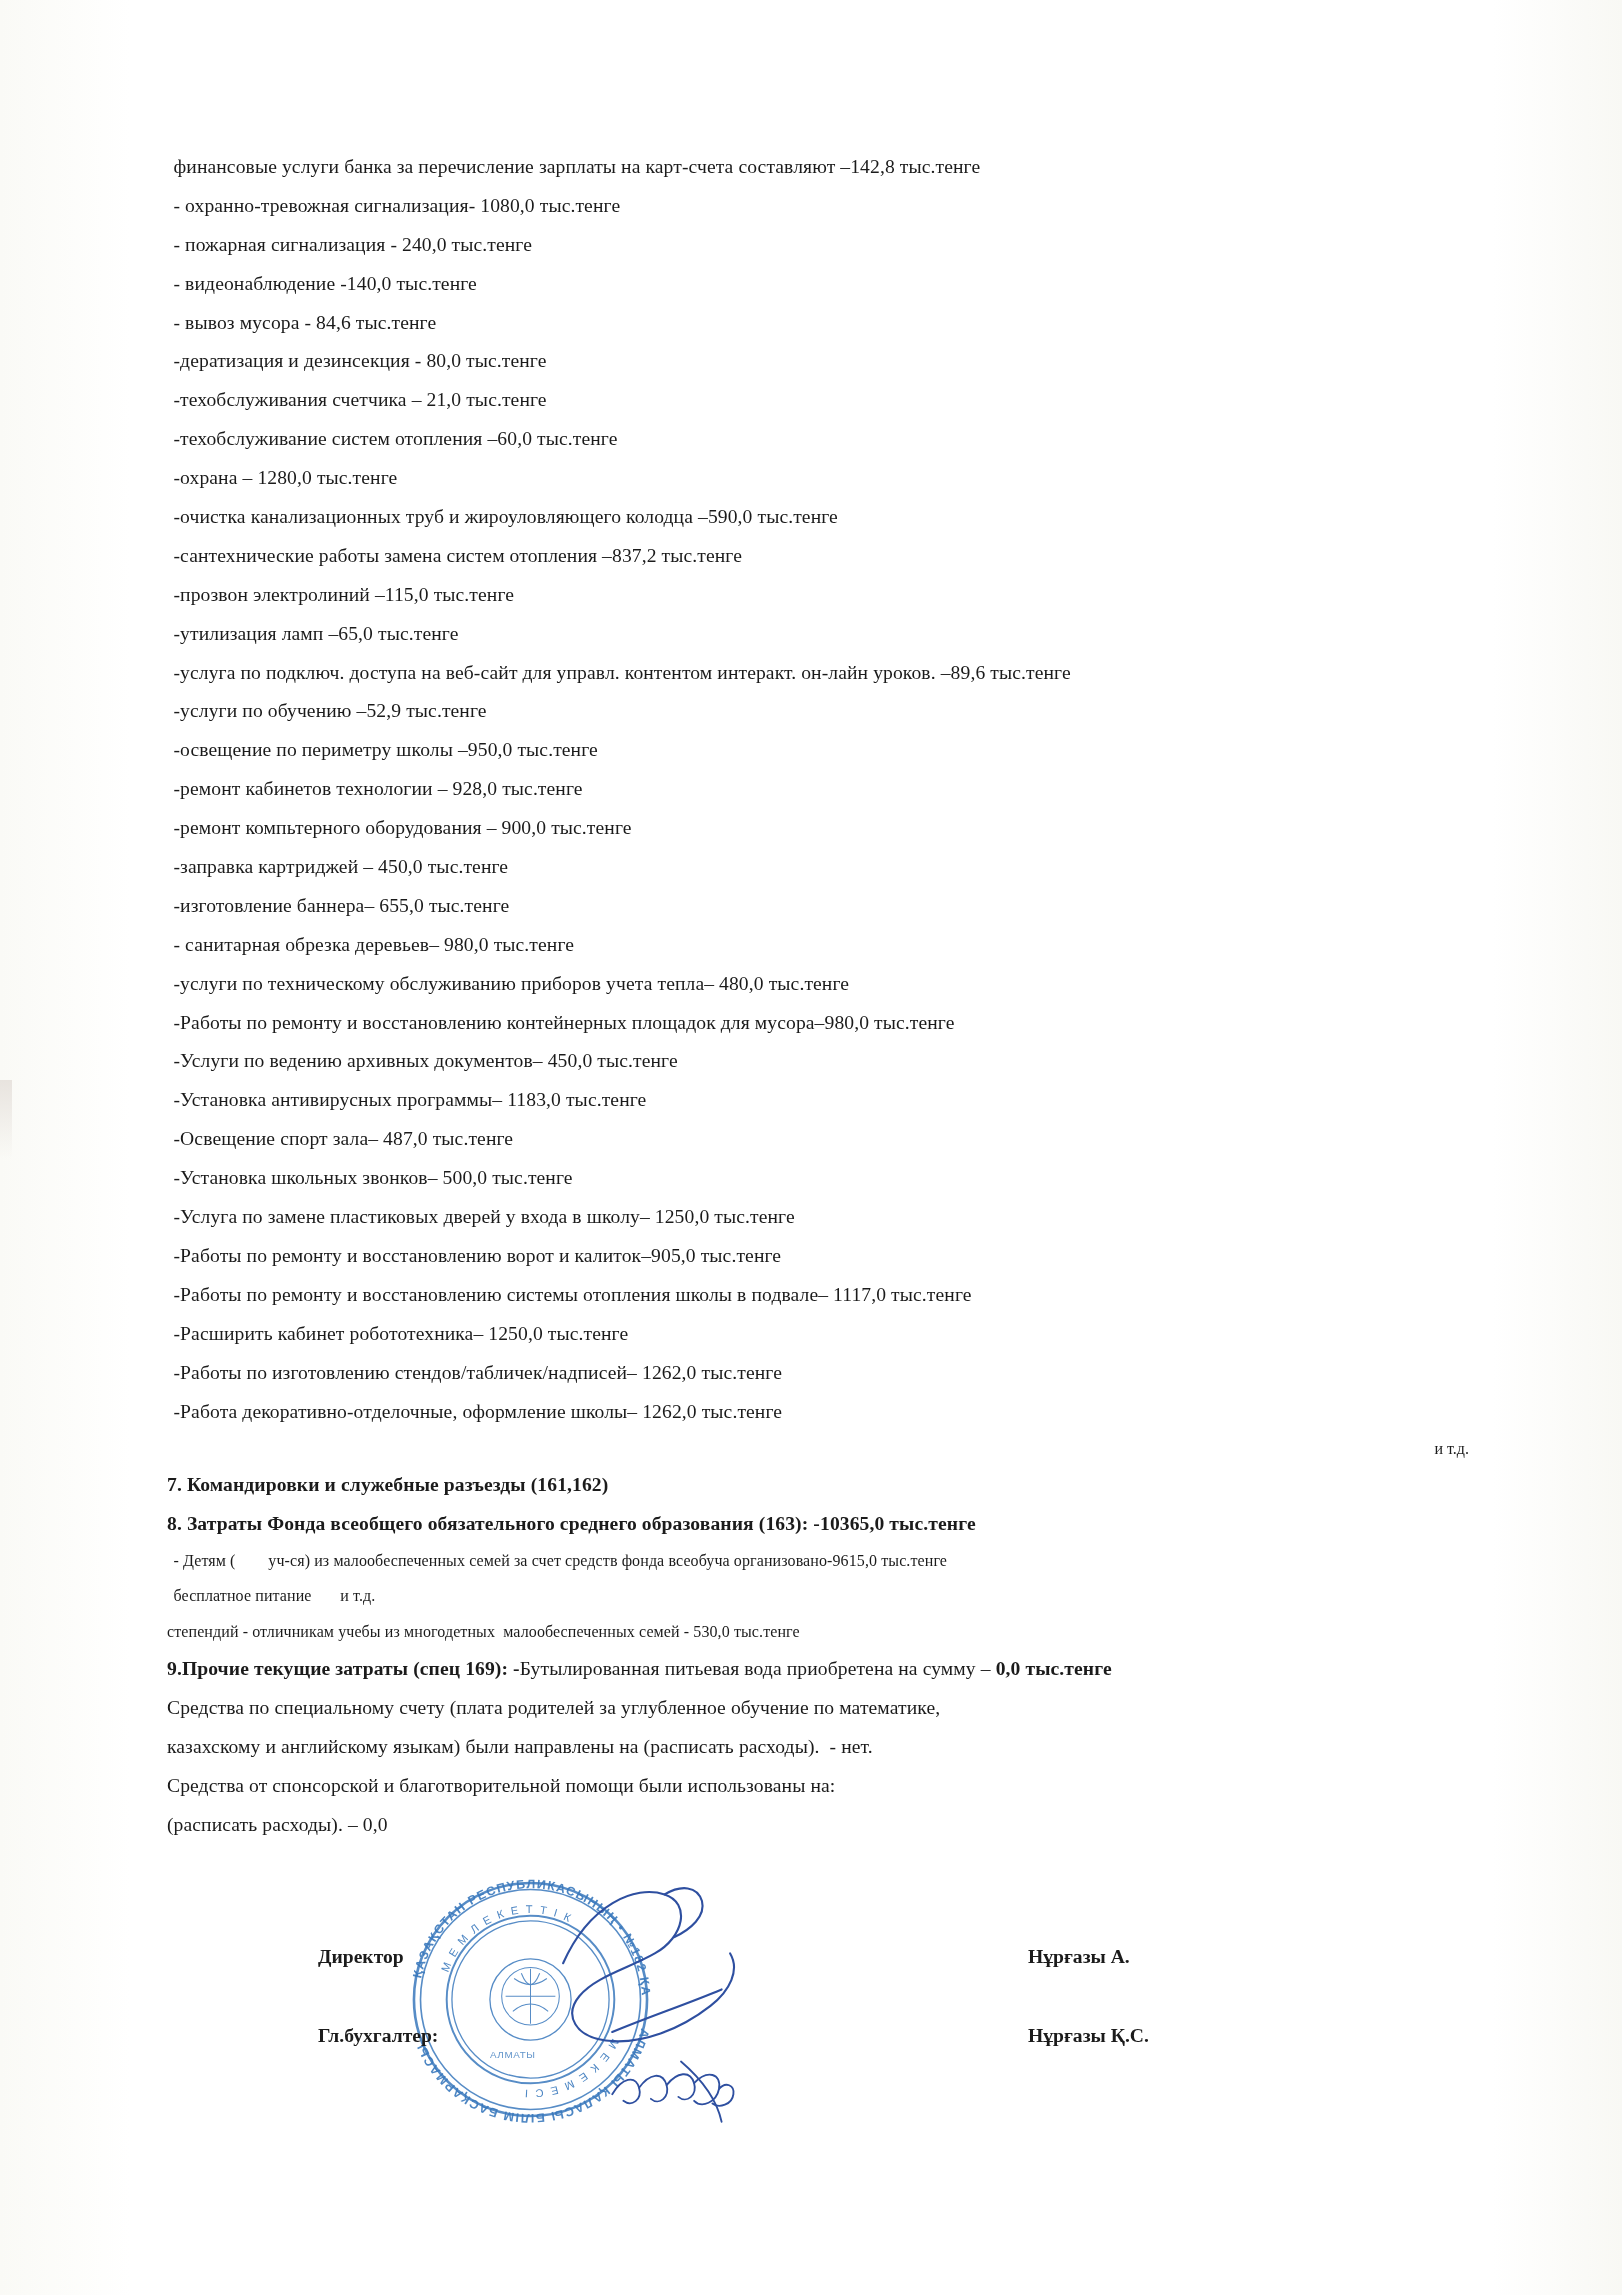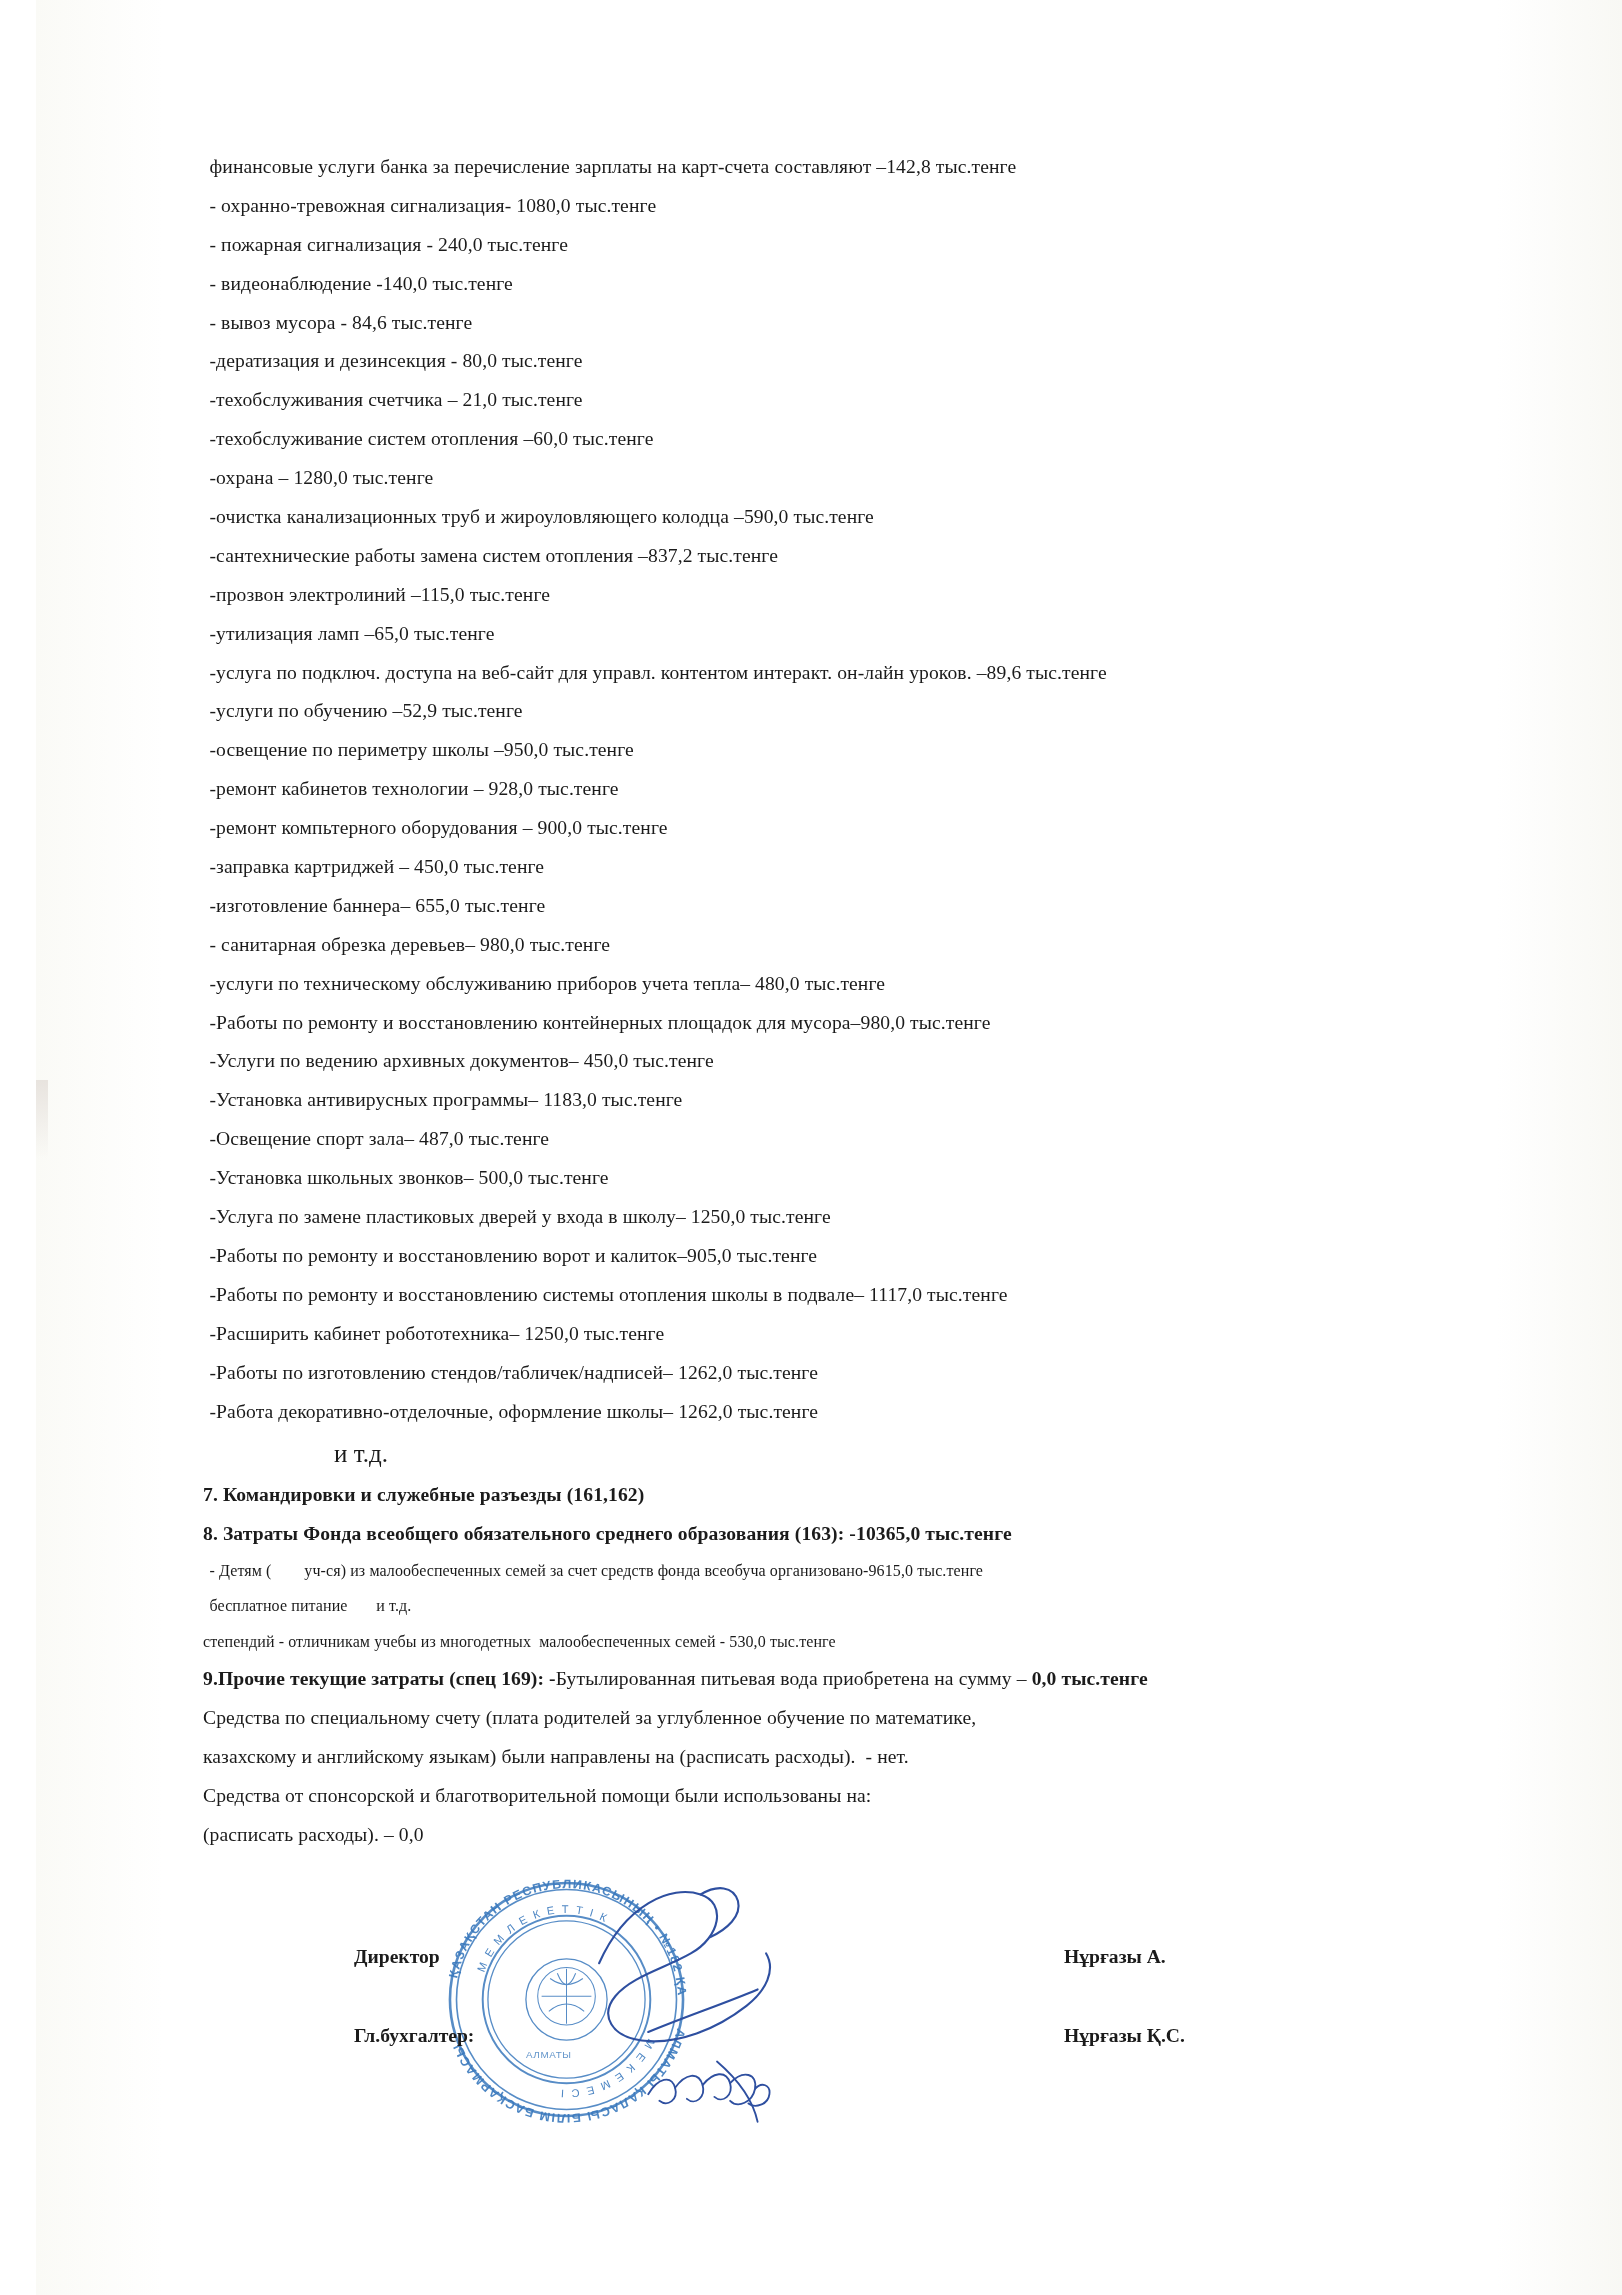--- a/index.html
+++ b/index.html
@@ -12,21 +12,20 @@
     height: 2295px;
     position: relative;
     font-family: "Liberation Serif", serif;
     color: #1b1b1b;
     overflow: hidden;
   }
   .page {
     position: absolute;
     inset: 0;
     background: #a16207;
-    margin-left: 36px;
   }
   .scan-tint {
     position: absolute;
     inset: 0;
     background:
       linear-gradient(90deg, rgba(250,250,246,1) 0%, rgba(255,255,255,1) 8%, rgba(255,255,255,1) 92%, rgba(248,248,244,1) 100%);
     pointer-events: none;
   }
   .content {
     position: absolute;
@@ -42,23 +41,24 @@
     letter-spacing: 0.1px;
   }
   .line.indent-1 { padding-left: 6.5px; }
   .line.bold {
     font-weight: bold;
   }
   .line.small {
     font-size: 16px;
   }
   .sub-note {
-    font-size: 25px;
+    font-size: 16px;
     margin-bottom: 17px;
     padding-left: 131px;
+    text-align: right;
   }
   .sign-area {
     position: absolute;
     left: 167px;
     top: 1917px;
     width: 1302px;
     height: 340px;
   }
   .sign-row {
     position: absolute;

